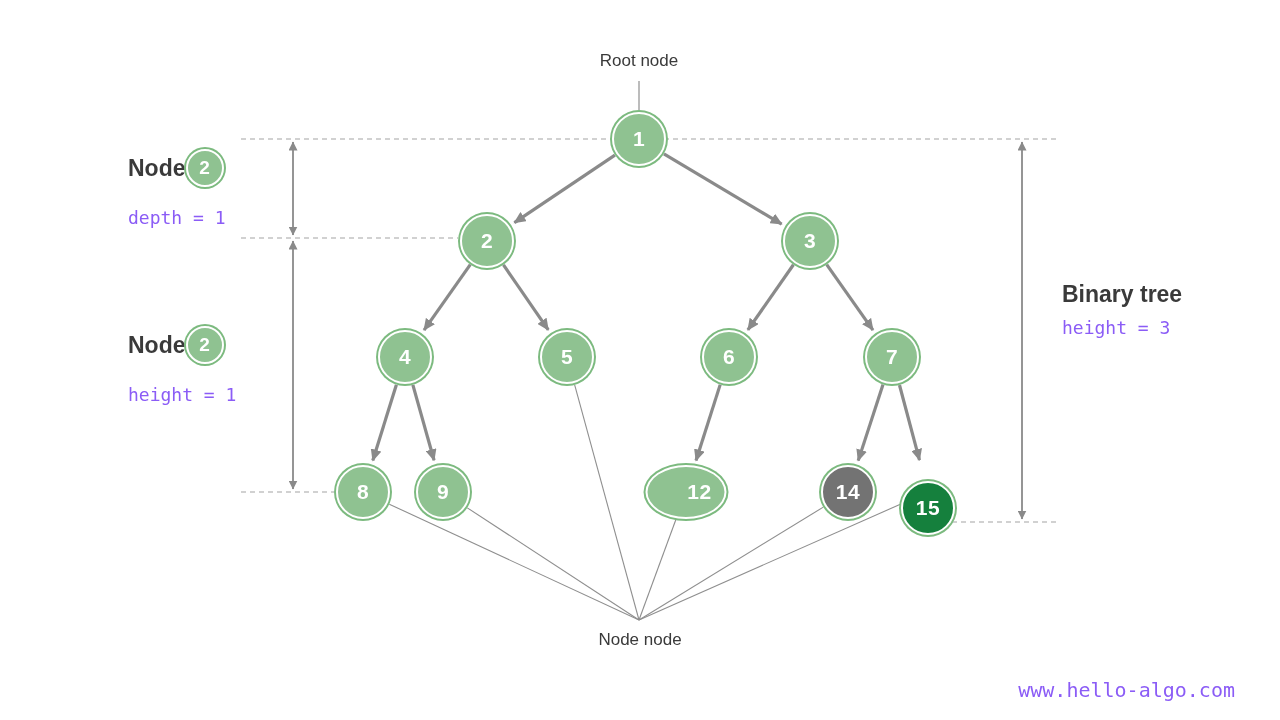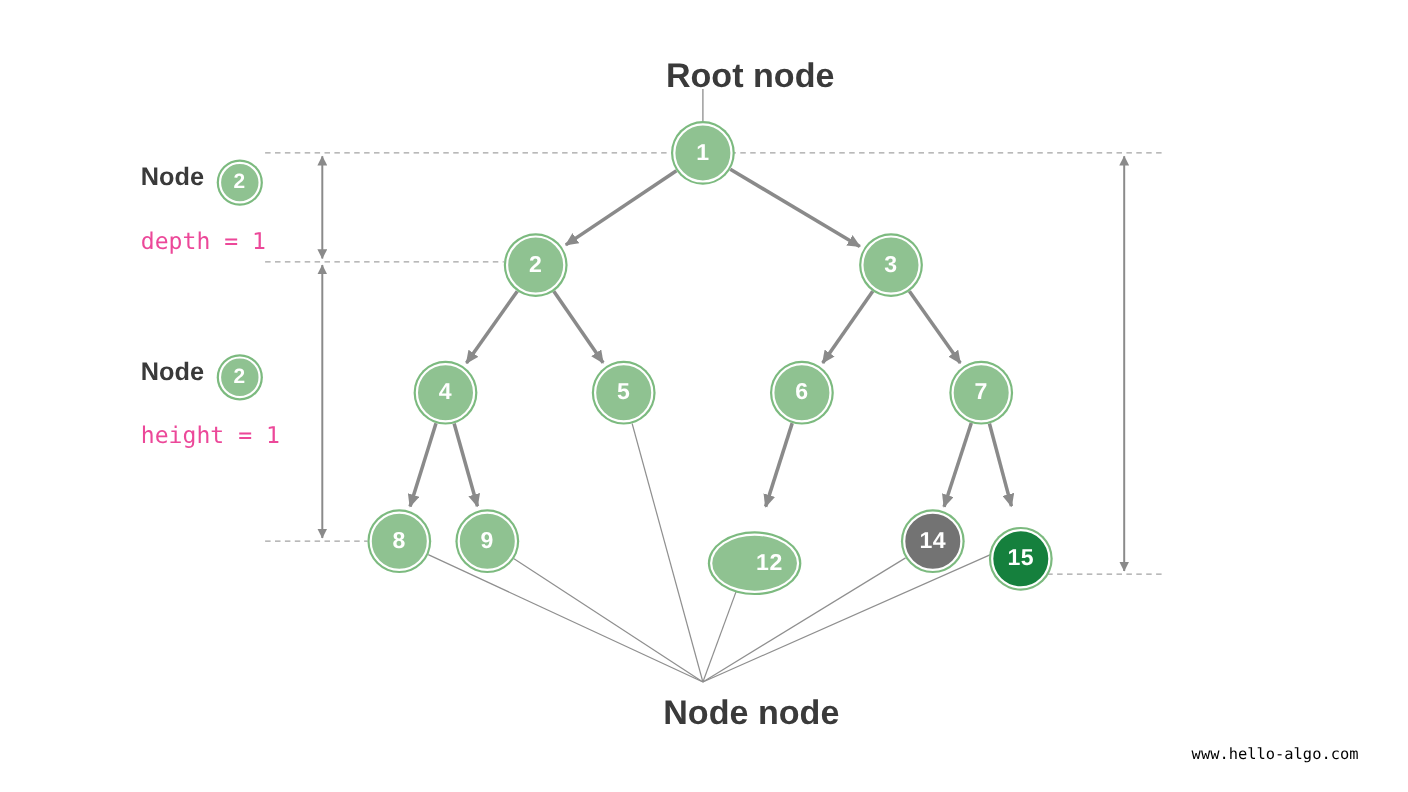--- a/index.html
+++ b/index.html
@@ -21,52 +21,51 @@
     color:#ffffff;
     font-weight:700;
     font-size:21px;
     display:flex;align-items:center;justify-content:center;
     transform:translate(-50%,-50%);
     letter-spacing:0.5px;
   }
   .fig-label{
     position:absolute;
     transform:translateX(-50%);
-    font-weight:700;
-    font-size:31px;
+    font-weight:400;
+    font-size:17px;
     color:#3a3a3a;
     white-space:nowrap;
-    margin-left:43px;
   }
   .anno{position:absolute;color:#3a3a3a;}
-  .anno-row{display:flex;gap:13px;height:42px;}
+  .anno-row{display:flex;align-items:center;height:42px;}
   .anno-title{font-weight:700;font-size:23px;color:#3a3a3a;white-space:nowrap;}
   .badge{
     width:34px;height:34px;
     border:2px solid #ffffff;border-radius:50%;
     box-shadow:0 0 0 2px #7cba7f;
     background:#8fc291;color:#ffffff;
     font-weight:700;font-size:19px;
     display:flex;align-items:center;justify-content:center;
   }
   .anno-code{
     font-family:"DejaVu Sans Mono",monospace;
-    font-size:21px;color:#ec4899;
+    font-size:18px;color:#8b5cf6;
     margin-top:18px;white-space:nowrap;
   }
   .anno-tree .anno-code{margin-top:9px;}
   .anno-depth{left:128px;top:147px;}
   .anno-height{left:128px;top:324px;}
   .anno-tree{left:1062px;top:281px;}
   .watermark{
     position:absolute;
     right:45px;top:678px;
     font-family:"DejaVu Sans Mono",monospace;
-    font-size:14px;
-    color:#000000;
+    font-size:20px;
+    color:#8b5cf6;
     white-space:nowrap;
   }
 </style>
 </head>
 <body>
 
 <div class="stage">
   <svg id="lines" viewBox="0 0 1280 720">
       <defs>
         <marker id="arrow" markerUnits="userSpaceOnUse" markerWidth="13" markerHeight="11" refX="11" refY="5.5" orient="auto">
@@ -105,21 +104,21 @@
   <div id="nodes">
       <div class="tree-node" style="left: 639px; top: 139px; background: rgb(143, 194, 145); box-shadow: rgb(124, 186, 127) 0px 0px 0px 2px;">1</div>
       <div class="tree-node" style="left: 487px; top: 241px; background: rgb(143, 194, 145); box-shadow: rgb(124, 186, 127) 0px 0px 0px 2px;">2</div>
       <div class="tree-node" style="left: 810px; top: 241px; background: rgb(143, 194, 145); box-shadow: rgb(124, 186, 127) 0px 0px 0px 2px;">3</div>
       <div class="tree-node" style="left: 405px; top: 357px; background: rgb(143, 194, 145); box-shadow: rgb(124, 186, 127) 0px 0px 0px 2px;">4</div>
       <div class="tree-node" style="left: 567px; top: 357px; background: rgb(143, 194, 145); box-shadow: rgb(124, 186, 127) 0px 0px 0px 2px;">5</div>
       <div class="tree-node" style="left: 729px; top: 357px; background: rgb(143, 194, 145); box-shadow: rgb(124, 186, 127) 0px 0px 0px 2px;">6</div>
       <div class="tree-node" style="left: 892px; top: 357px; background: rgb(143, 194, 145); box-shadow: rgb(124, 186, 127) 0px 0px 0px 2px;">7</div>
       <div class="tree-node" style="left: 363px; top: 492px; background: rgb(143, 194, 145); box-shadow: rgb(124, 186, 127) 0px 0px 0px 2px;">8</div>
       <div class="tree-node" style="left: 443px; top: 492px; background: rgb(143, 194, 145); box-shadow: rgb(124, 186, 127) 0px 0px 0px 2px;">9</div>
-      <div class="tree-node" style="left: 686px; top: 512px; background: rgb(143, 194, 145); box-shadow: rgb(124, 186, 127) 0px 0px 0px 2px; padding-left: 27px;">12</div>
+      <div class="tree-node" style="left: 686px; top: 492px; background: rgb(143, 194, 145); box-shadow: rgb(124, 186, 127) 0px 0px 0px 2px; padding-left: 27px;">12</div>
       <div class="tree-node" style="left: 848px; top: 492px; background: #737373; box-shadow: rgb(124, 186, 127) 0px 0px 0px 2px;">14</div>
       <div class="tree-node" style="left: 928px; top: 508px; background: #15803d; box-shadow: rgb(124, 186, 127) 0px 0px 0px 2px;">15</div>
     </div>
 
   <div class="fig-label" style="left:639px;top:51px;">Root node</div>
 
   <div class="fig-label" style="left:640px;top:630px;">Node node</div>
 
   <div class="anno anno-depth">
     <div class="anno-row">
@@ -130,15 +129,19 @@
   </div>
 
   <div class="anno anno-height">
     <div class="anno-row">
       <span class="anno-title">Node</span>
       <span class="badge">2</span>
     </div>
     <div class="anno-code">height = 1</div>
   </div>
 
+  <div class="anno anno-tree">
+    <div class="anno-title">Binary tree</div>
+    <div class="anno-code">height = 3</div>
+  </div>
 
   <div class="watermark">www.hello-algo.com</div>
 </div>
 
 </body></html>

